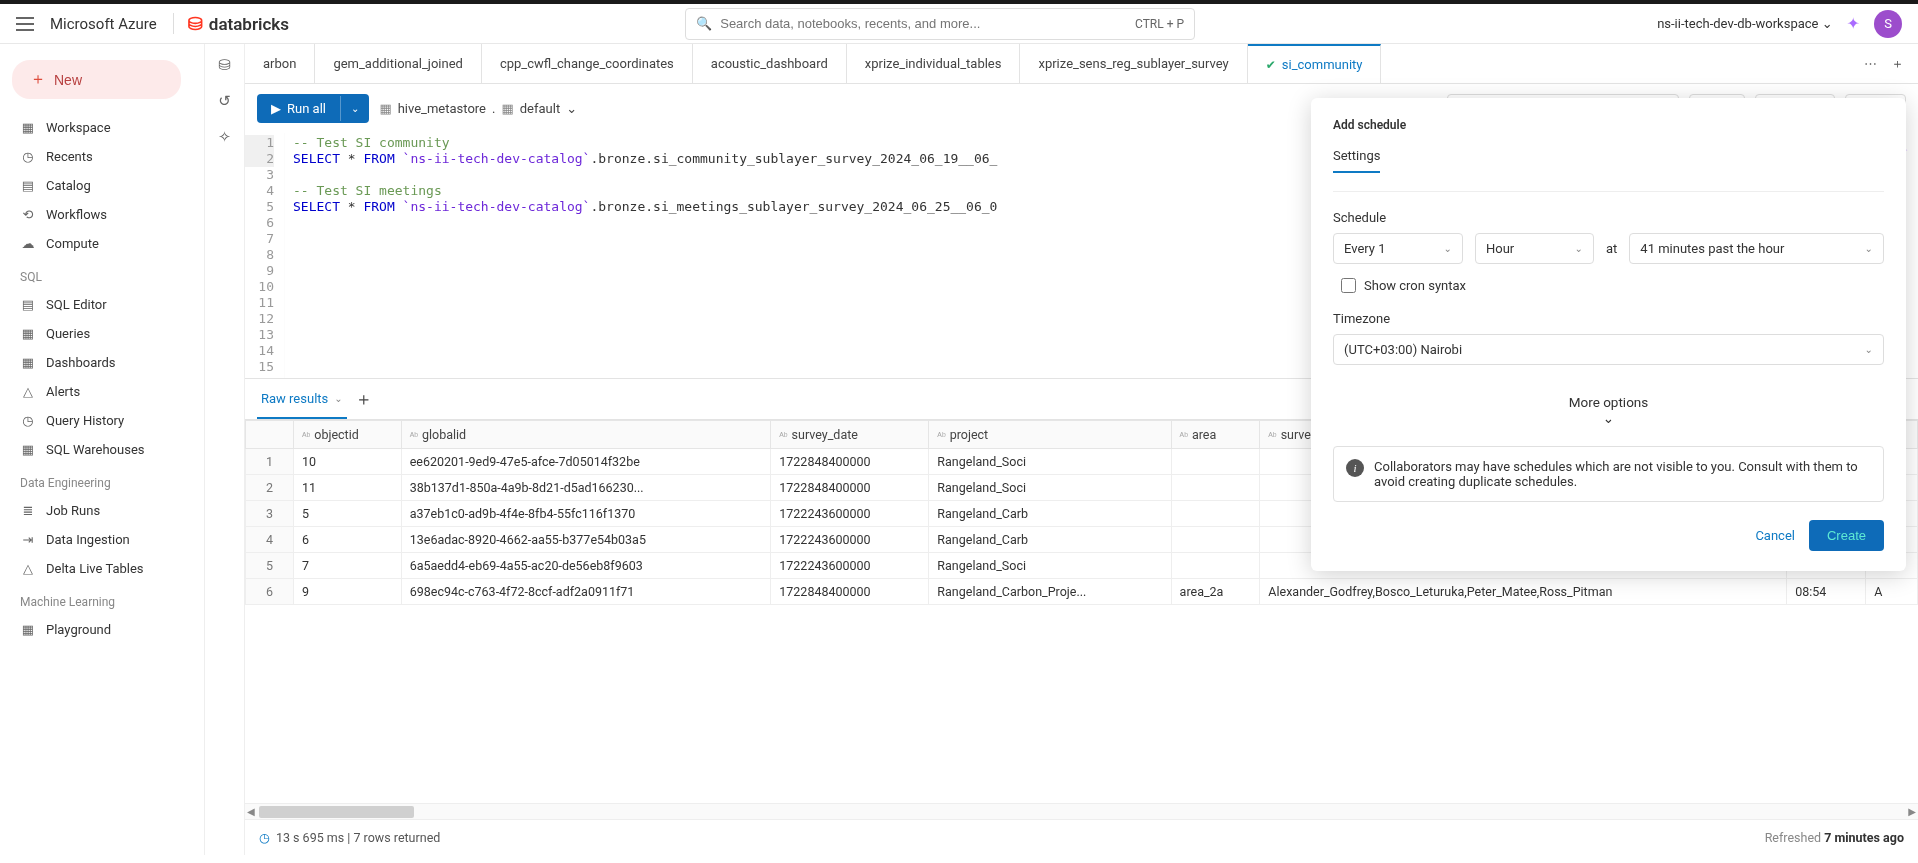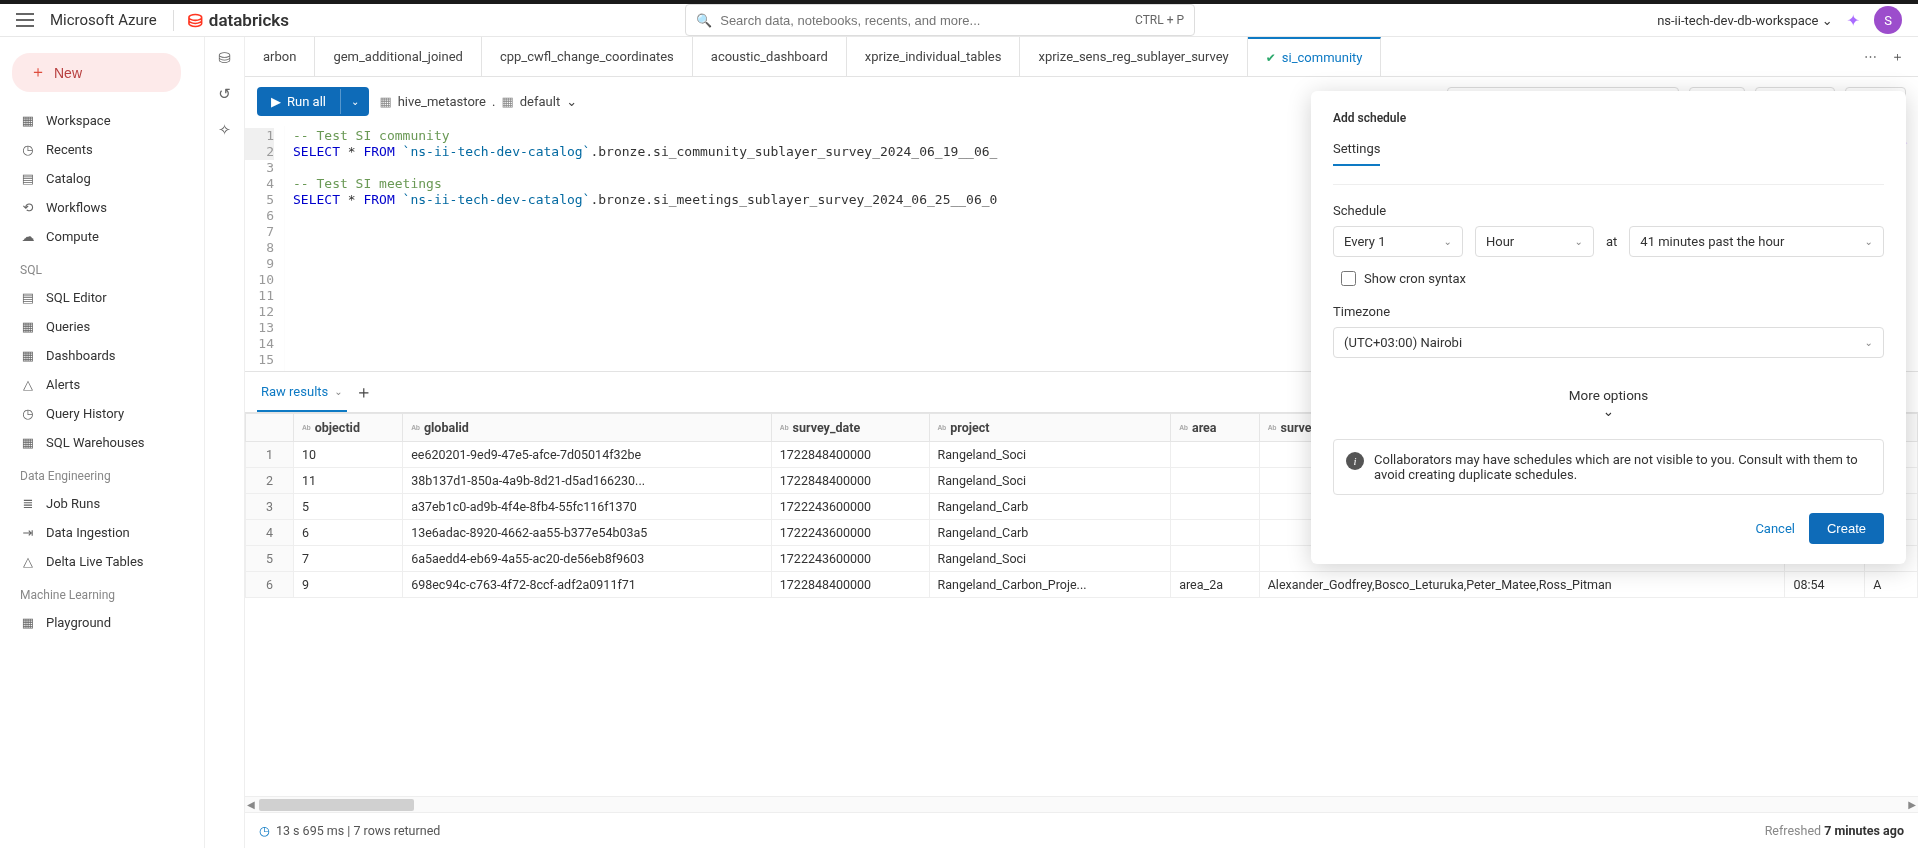--- a/index.html
+++ b/index.html
@@ -1,18 +1,18 @@
 <!DOCTYPE html>
 <html><head>
 <meta charset="utf-8">
 <style>
 * { box-sizing: border-box; margin: 0; padding: 0; }
 body { font-family: -apple-system, BlinkMacSystemFont, "Segoe UI", Roboto, sans-serif; font-size: 13px; color: #333; background: #fff; overflow: hidden; }
 .top-dark { height: 4px; background: #1a1a1a; }
-.header { height: 33px; display: flex; align-items: center; padding: 0 16px; border-bottom: 1px solid #e8e8e8; gap: 16px; }
+.header { height: 40px; display: flex; align-items: center; padding: 0 16px; border-bottom: 1px solid #e8e8e8; gap: 16px; }
 .hamburger { width: 18px; height: 14px; display: flex; flex-direction: column; justify-content: space-between; cursor: pointer; }
 .hamburger span { height: 2px; background: #666; }
 .azure-label { font-size: 15px; color: #333; }
 .dbx-logo { display: flex; align-items: center; gap: 6px; font-size: 17px; font-weight: 600; color: #333; padding-left: 14px; border-left: 1px solid #ddd; }
 .dbx-icon { color: #ff3621; font-size: 18px; }
 .search-box { flex: 0 0 510px; margin-left: 380px; height: 32px; border: 1px solid #ddd; border-radius: 4px; display: flex; align-items: center; padding: 0 10px; gap: 8px; color: #888; }
 .search-box input { border: none; outline: none; flex: 1; font-size: 13px; }
 .search-kbd { font-size: 12px; color: #666; }
 .header-right { margin-left: auto; display: flex; align-items: center; gap: 14px; }
 .ws-label { font-size: 13px; color: #333; }
@@ -50,32 +50,32 @@
 .badge-srv { background: #eee; padding: 2px 6px; border-radius: 3px; font-size: 11px; }
 
 .editor { flex: 0 0 245px; display: flex; font-family: Consolas, monospace; font-size: 13px; line-height: 16px; overflow: hidden; position: relative; }
 .gutter { width: 40px; text-align: right; padding: 2px 10px 2px 0; color: #9a9a9a; background: #fff; border-right: 1px solid #fcfcfc; }
 .gutter div { height: 16px; }
 .gutter div.hl { background: #f0f0f0; }
 .code { flex: 1; padding: 2px 0 2px 8px; white-space: pre; overflow: hidden; }
 .code div { height: 16px; }
 .code .c { color: #6a9955; }
 .code .k { color: #0000cc; }
-.code .s { color: #0369a1; }
+.code .s { color: #6d28d9; }
 .editor-sparkle { position: absolute; right: 10px; top: 8px; color: #aa6cff; font-size: 15px; }
 
 .results-bar { height: 42px; border-top: 1px solid #e3e3e3; border-bottom: 1px solid #e3e3e3; display: flex; align-items: center; padding: 0 12px; }
 .results-tab { color: #0e7ac4; border-bottom: 2px solid #0e7ac4; padding: 11px 4px; font-size: 13px; display: flex; align-items: center; gap: 6px; }
 .results-tab .chev { color: #888; font-size: 10px; }
 .results-add { color: #444; font-size: 18px; cursor: pointer; margin-left: 8px; }
 .results-right { margin-left: auto; display: flex; gap: 14px; color: #555; font-size: 15px; }
 
 .table-wrap { flex: 1; overflow: auto; }
 table { border-collapse: collapse; width: 100%; font-size: 12.5px; }
-th { background: #fafafa; border: 1px solid #e5e5e5; padding: 6px 8px; text-align: left; font-weight: 700; color: #444; white-space: nowrap; }
+th { background: #fafafa; border: 1px solid #e5e5e5; padding: 6px 8px; text-align: left; font-weight: 400; color: #444; white-space: nowrap; }
 th .col-type { color: #aaa; font-size: 10px; margin-right: 4px; }
 td { border: 1px solid #eee; padding: 5px 8px; white-space: nowrap; overflow: hidden; text-overflow: ellipsis; }
 td.rownum { background: #fafafa; text-align: center; color: #777; width: 48px; }
 
 .hscroll { height: 16px; border-top: 1px solid #eee; background: #fafafa; position: relative; }
 .hscroll-thumb { position: absolute; left: 14px; top: 2px; width: 155px; height: 12px; background: #d0d0d0; border-radius: 2px; }
 .hscroll-arrow-l { position: absolute; left: 2px; top: 2px; font-size: 10px; color: #888; }
 .hscroll-arrow-r { position: absolute; right: 2px; top: 2px; font-size: 10px; color: #888; }
 
 .footer { height: 36px; border-top: 1px solid #eee; display: flex; align-items: center; padding: 0 14px; font-size: 12.5px; color: #555; }
@@ -91,21 +91,21 @@
 .msel-row { display: flex; align-items: center; gap: 12px; margin-bottom: 14px; }
 .msel { border: 1px solid #ddd; border-radius: 4px; padding: 7px 10px; font-size: 13px; display: flex; align-items: center; justify-content: space-between; gap: 8px; cursor: pointer; }
 .msel .chev { font-size: 10px; color: #888; }
 .mcheck { display: flex; align-items: center; gap: 8px; font-size: 13px; margin-bottom: 18px; margin-left: 8px; }
 .mcheck input { width: 15px; height: 15px; }
 .mmore { display: flex; justify-content: space-between; align-items: center; font-size: 13.5px; padding: 10px 0; cursor: pointer; border-top: 1px solid transparent; flex-direction: column; }
 .minfo { display: flex; gap: 10px; border: 1px solid #e0e0e0; border-radius: 4px; padding: 12px; font-size: 13px; margin: 10px 0 18px 0; }
 .minfo-icon { width: 18px; height: 18px; background: #555; color: #fff; border-radius: 50%; display: flex; align-items: center; justify-content: center; font-size: 11px; flex-shrink: 0; font-style: italic; font-family: serif; }
 .mactions { display: flex; justify-content: flex-end; gap: 14px; align-items: center; }
 .mcancel { color: #0e7ac4; cursor: pointer; font-size: 13px; }
-.mcreate { background: #0e6bb8; color: #ffffff; border: none; padding: 8px 18px; border-radius: 4px; font-size: 13px; cursor: pointer; }
+.mcreate { background: #0e6bb8; color: #5eead4; border: none; padding: 8px 18px; border-radius: 4px; font-size: 13px; cursor: pointer; }
 </style>
 </head>
 <body>
 
 <div class="top-dark"></div>
 
 <div class="header">
   <div class="hamburger">
       <span></span>
       <span></span>

